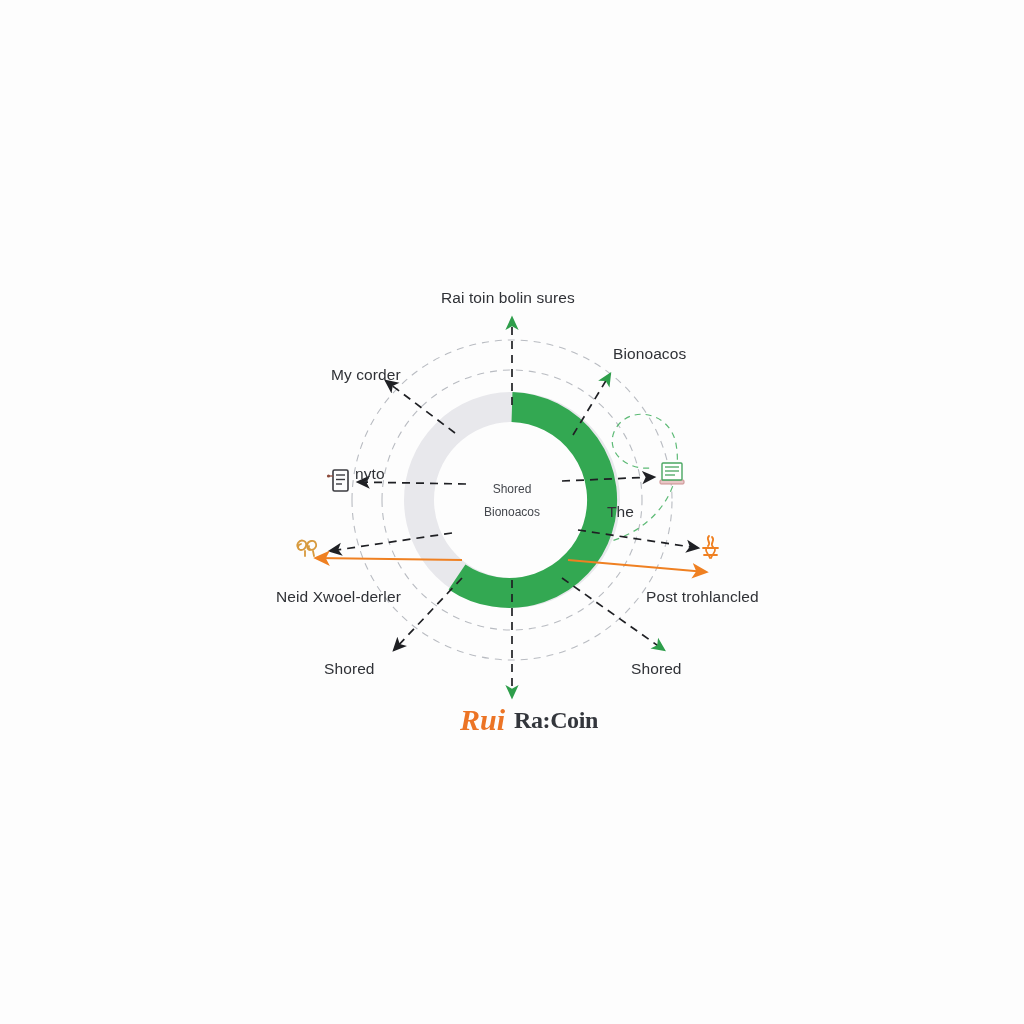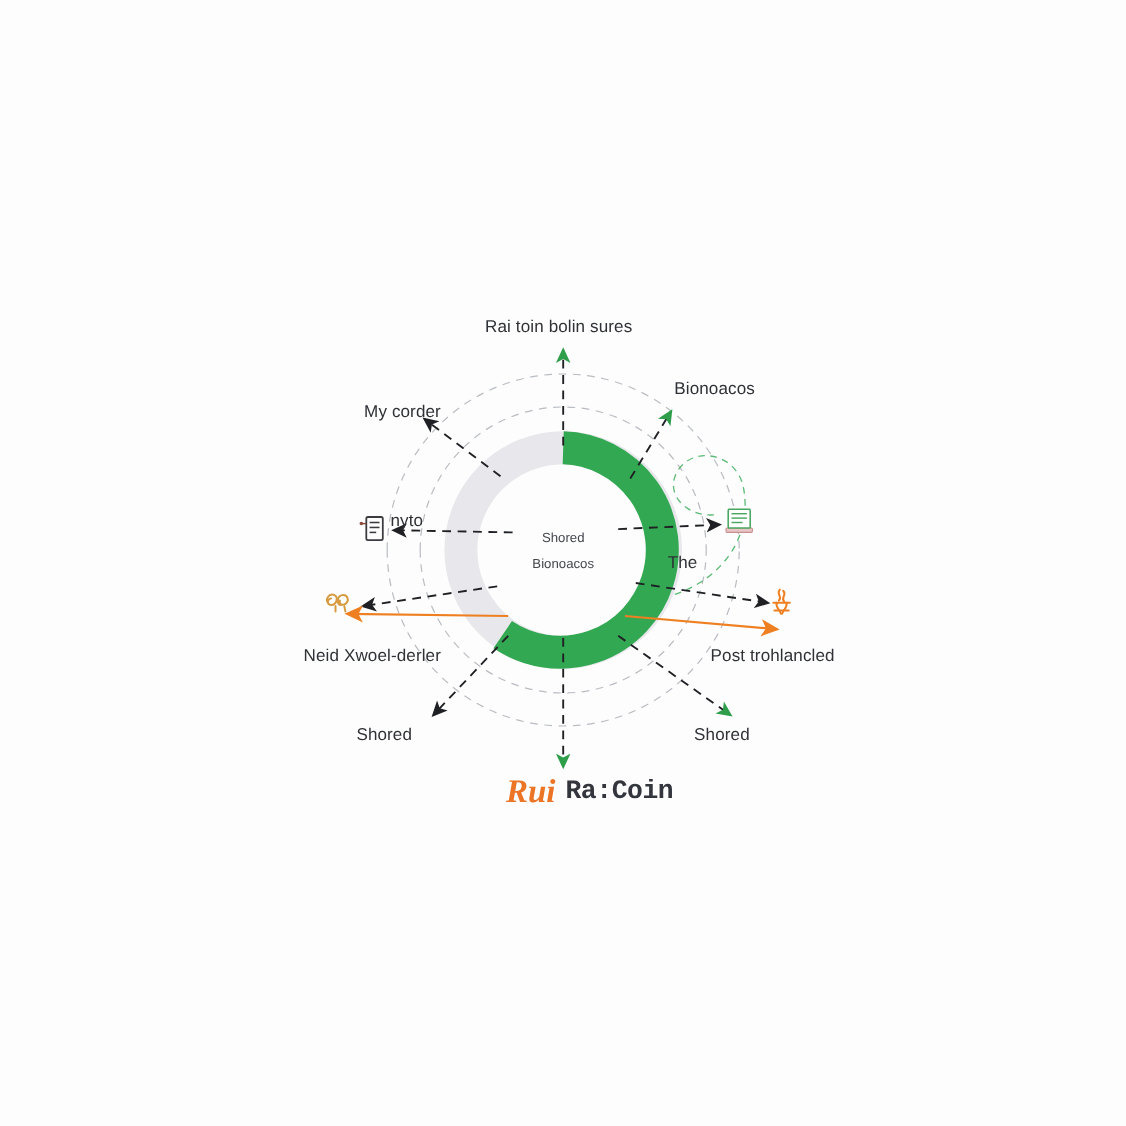--- a/index.html
+++ b/index.html
@@ -55,21 +55,21 @@
   }
   .logo-mark {
     font-family: "Liberation Serif", serif;
     font-style: italic;
     font-weight: 700;
     font-size: 30px;
     color: #ec7425;
     line-height: 1;
   }
   .logo-word {
-    font-family: Liberation Mono, monospace;
+    font-family: Liberation Serif, serif;
     font-weight: 700;
     font-size: 24px;
     color: #33363c;
     line-height: 1;
     letter-spacing: -0.4px;
   }
 </style>
 </head>
 <body>
 

